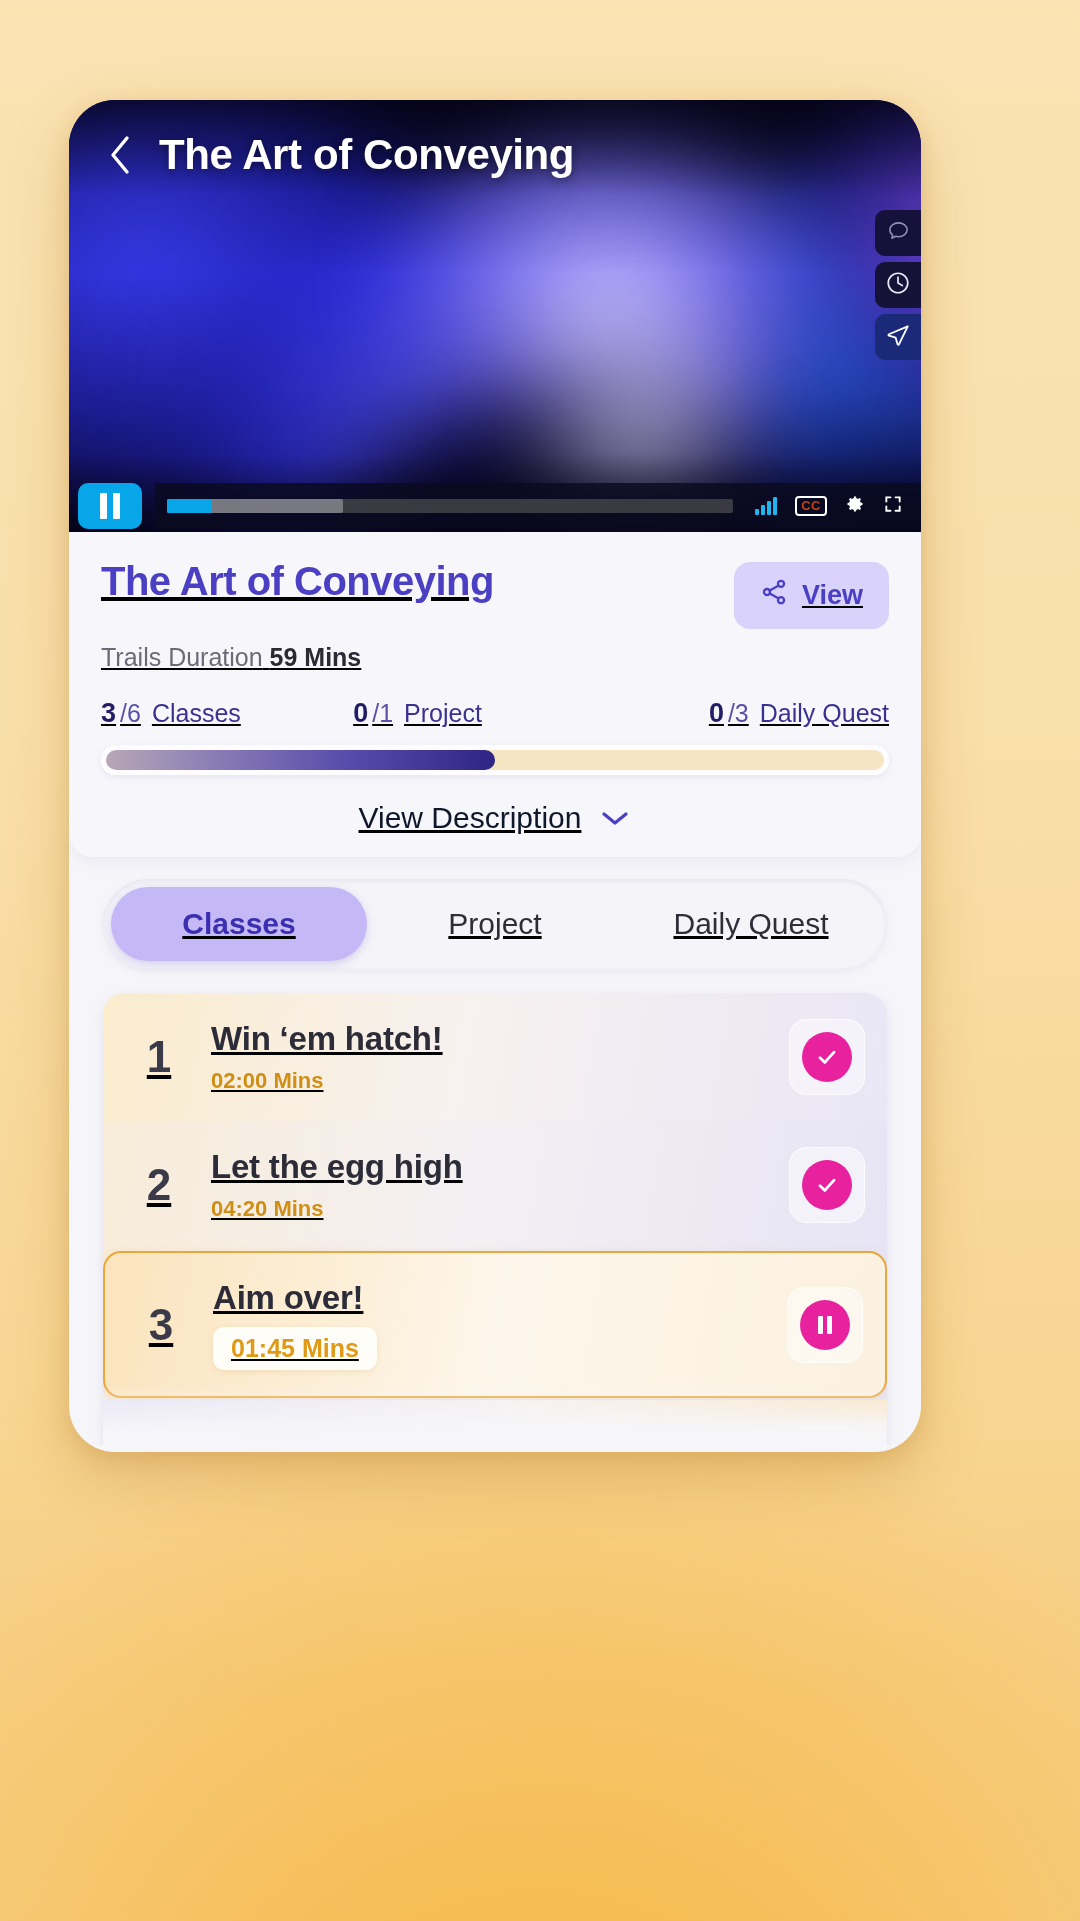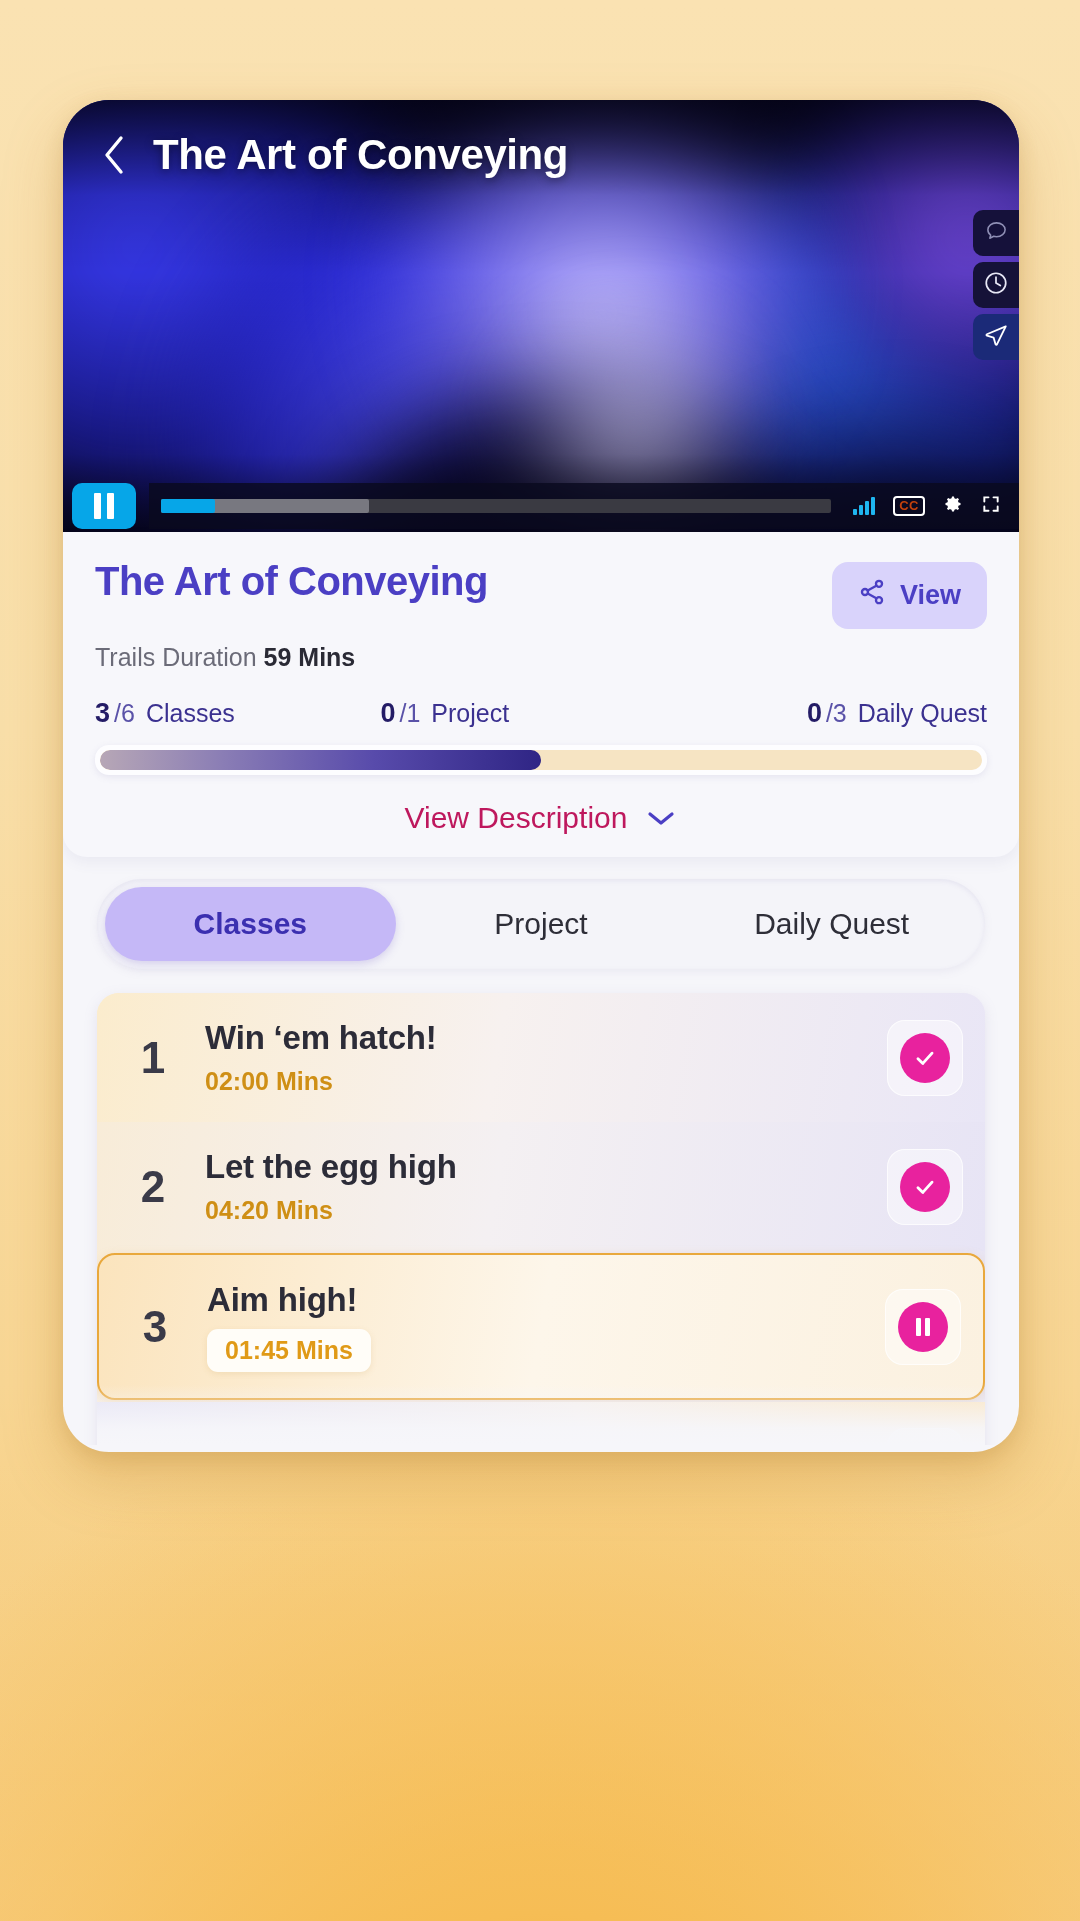--- a/index.html
+++ b/index.html
@@ -15,26 +15,27 @@
     position:absolute; inset:0;
     background:
       radial-gradient(120% 70% at 50% 115%, #f3a62b 0%, #f6bd55 22%, rgba(249,224,174,0) 62%),
       radial-gradient(90% 40% at 5% 100%, #f7cf86 0%, rgba(249,224,174,0) 60%),
       radial-gradient(90% 40% at 98% 100%, #f7cf86 0%, rgba(249,224,174,0) 60%),
       linear-gradient(180deg,#fae2b2 0%, #f9dfa9 38%, #f8d694 72%, #f5c873 100%);
   }
   
   .phone {
     position:absolute;
-    left:63px; top:100px;
-    width:956px; height:1352px;
+    left:69px; top:100px;
+    width:852px; height:1352px;
     background:#f6f6fa;
     border-radius:46px;
     box-shadow:0 26px 60px rgba(180,120,30,.28), 0 6px 20px rgba(160,110,40,.18);
     overflow:hidden;
+    text-decoration:underline;
   }
   
   .hero {
     position:relative;
     height:432px;
     background:#07061c;
     overflow:hidden;
   }
   .hero-art { position:absolute; inset:0; }
   .blob { position:absolute; border-radius:50%; filter:blur(42px); }
@@ -120,21 +121,21 @@
   .s3 { flex:1; justify-content:flex-end; }
 
   .pbar-outer { margin-top:16px; background:#fdfdff; border-radius:14px; padding:5px;
         box-shadow:0 2px 7px rgba(120,110,170,.14); }
   .pbar { height:20px; border-radius:11px; background:#f6e4c3; overflow:hidden; }
   .pbar .fill { height:100%; border-radius:11px;
         background:linear-gradient(90deg,#b7a7b6 0%, #8a7db5 28%, #584bab 62%, #2f2585 100%); }
 
   .view-desc { margin-top:26px; display:flex; align-items:center; justify-content:center; gap:18px;
         cursor:pointer; }
-  .view-desc span { color:#be185d; font-size:30px; }
+  .view-desc span { color:#0f172a; font-size:30px; }
 
   
   .tabs-wrap { padding:22px 34px 0; }
   .tabs { background:#f4f4f9; border-radius:46px; padding:8px; display:flex;
         box-shadow:inset 0 2px 5px rgba(130,120,180,.12), 0 3px 9px rgba(140,130,180,.10); }
   .tab { flex:1; text-align:center; padding:20px 0; font-size:30px; color:#2e2e38;
         border-radius:40px; cursor:pointer; }
   .tab.active { background:#c5b8f7; color:#3b2fb0; font-weight:700;
         box-shadow:0 3px 8px rgba(120,100,200,.25); }
 
@@ -150,21 +151,21 @@
   .row-4 { background:linear-gradient(260deg,#fbe5c0 0%, #f6f0ed 45%, #e4e2f4 100%); }
   .row-active {
         background:linear-gradient(100deg,#fbe4bd 0%, #fdf6ea 50%, #fbf1e0 100%);
         border:2px solid #e9a83c; border-radius:18px;
         margin:2px 0; box-shadow:0 4px 12px rgba(220,160,60,.22);
   }
   .num-col { width:56px; font-size:44px; font-weight:700; color:#3a3a48; text-align:center; flex:none; }
   .txt-col { flex:1; display:flex; flex-direction:column; gap:10px; min-width:0; }
   .lesson-name { font-size:33px; color:#2c2c38; font-weight:600; letter-spacing:-.2px; }
   .lesson-name.locked { color:#8e8e9a; font-weight:500; }
-  .mins-plain { font-size:25px; color:#cf8f15; font-weight:600; }
+  .mins-plain { font-size:22px; color:#cf8f15; font-weight:600; }
   .mins-pill { align-self:flex-start; background:#fffdf8; border-radius:11px;
         padding:7px 18px; font-size:25px; color:#e09a17; font-weight:700;
         box-shadow:0 2px 6px rgba(190,150,70,.16); }
   .act { width:76px; height:76px; border-radius:18px; background:rgba(255,255,255,.48);
         display:flex; align-items:center; justify-content:center; flex:none; cursor:pointer;
         box-shadow:inset 0 0 0 1px rgba(255,255,255,.7); }
   .dot { width:50px; height:50px; border-radius:50%; background:#e8229e;
         display:flex; align-items:center; justify-content:center; }
   .dot.pause i { display:block; width:5px; height:18px; background:#fff; margin:0 2px; border-radius:1px; }
   .list-fade { position:absolute; left:34px; right:34px; bottom:0; height:60px; pointer-events:none;
@@ -364,21 +365,21 @@
             <svg width="26" height="26" viewBox="0 0 24 24" fill="none" stroke="#ffffff" stroke-width="2.6" stroke-linecap="round" stroke-linejoin="round">
               <path d="M5.5 12.6 10 17l8.5-9.5"></path>
             </svg>
           </span>
         </div>
       </div>
 
       <div class="row row-active">
         <div class="num-col">3</div>
         <div class="txt-col">
-          <div class="lesson-name">Aim high!</div>
+          <div class="lesson-name">Aim over!</div>
           <div class="mins-pill">01:45 Mins</div>
         </div>
         <div class="act">
           <span class="dot pause">
               <i></i>
               <i></i>
             </span>
         </div>
       </div>
 

